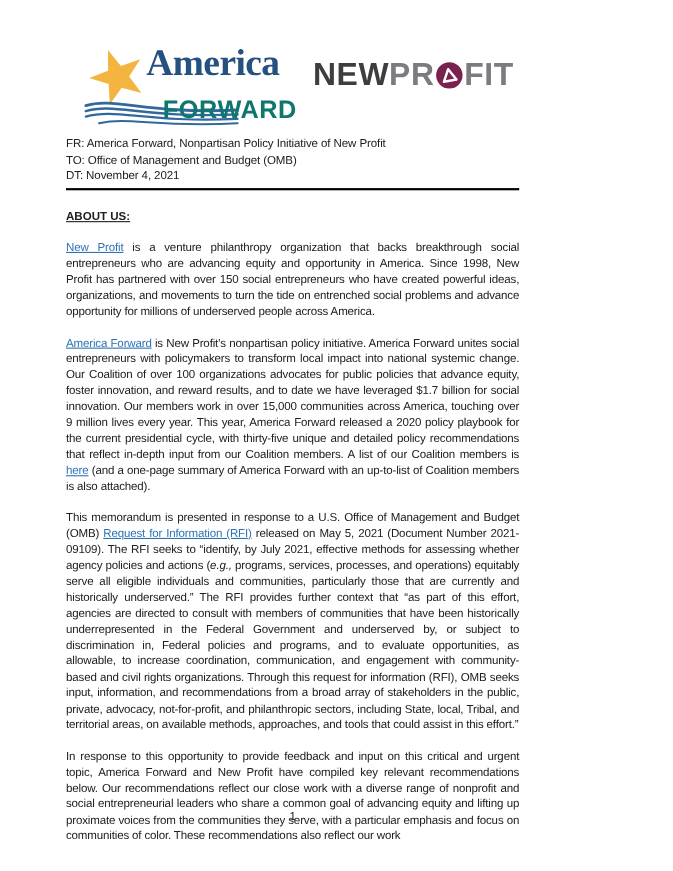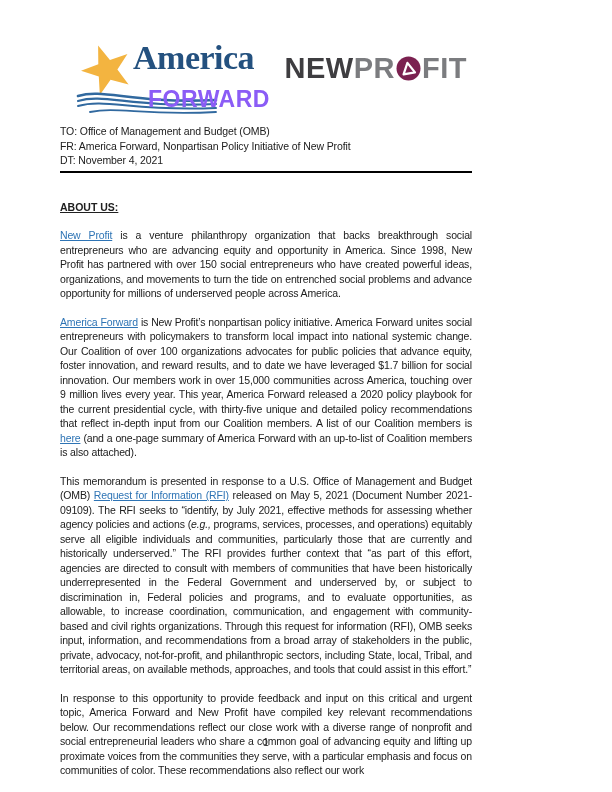--- a/index.html
+++ b/index.html
@@ -75,21 +75,21 @@
     letter-spacing: -0.1px;
   }
   .rule {
     border: none;
     border-top: 2px solid #000000;
     margin: 3px 0 0 0;
   }
 
   
   .heading {
-    margin-top: 27px;
+    margin-top: 17px;
     font-size: 10.5px;
     font-weight: bold;
     text-decoration: underline;
     line-height: 14.5px;
   }
   .para {
     margin: 14px 0 0 0;
     font-size: 10.5px;
     line-height: 14.5px;
     letter-spacing: -0.15px;
@@ -141,40 +141,40 @@
       </svg>
       <svg class="af-waves" width="142" height="27" viewBox="0 0 142 27">
         <g fill="none" stroke="#31699F" stroke-linecap="round">
           <path d="M2 5  C 28 -3, 56 13, 140 9" stroke-width="2.6"></path>
           <path d="M2 10 C 28 2,  56 17, 140 13" stroke-width="2.2"></path>
           <path d="M2 15 C 30 7,  58 21, 140 17" stroke-width="2.0"></path>
           <path d="M14 21 C 42 15, 66 25, 140 21" stroke-width="1.8"></path>
         </g>
       </svg>
       <span class="af-word1" style="color:#24517F">America</span>
-      <span class="af-word2" style="color:#8b5cf6">FORWARD</span>
+      <span class="af-word2" style="color:#0f766e">FORWARD</span>
     </div>
 
     <div class="np-logo">
       <span style="color:#3E3D40">NEW</span>
       <span style="color:#7B7C7F">PR</span>
       <svg class="np-o" width="25" height="25" viewBox="0 0 25 25">
         <circle cx="12.5" cy="12.5" r="12" fill="#7B2150"></circle>
         <g transform="translate(12.5,13) rotate(-10)">
           <path d="M0 -6.2 L5.8 4.4 L-5.8 4.4 Z" fill="none" stroke="#ffffff" stroke-width="2.2" stroke-linejoin="round"></path>
         </g>
       </svg>
       <span style="color:#7B7C7F">FIT</span>
     </div>
 
   </div>
 
   <div class="memo-header">
+    <div class="memo-line">FR: America Forward, Nonpartisan Policy Initiative of New Profit</div>
     <div class="memo-line">TO: Office of Management and Budget (OMB)</div>
-    <div class="memo-line">FR: America Forward, Nonpartisan Policy Initiative of New Profit</div>
     <div class="memo-line">DT: November 4, 2021</div>
   </div>
 
   <hr class="rule">
 
   <div class="heading">ABOUT US:</div>
 
   <p class="para"><a class="doc-link">New Profit</a><span> is a venture philanthropy organization that backs breakthrough social entrepreneurs who are advancing equity and opportunity in America. Since 1998, New Profit has partnered with over 150 social entrepreneurs who have created powerful ideas, organizations, and movements to turn the tide on entrenched social problems and advance opportunity for millions of underserved people across America.</span></p>
 
   <p class="para"><a class="doc-link">America Forward</a><span> is New Profit’s nonpartisan policy initiative. America Forward unites social entrepreneurs with policymakers to transform local impact into national systemic change. Our Coalition of over 100 organizations advocates for public policies that advance equity, foster innovation, and reward results, and to date we have leveraged $1.7 billion for social innovation. Our members work in over 15,000 communities across America, touching over 9 million lives every year. This year, America Forward released a 2020 policy playbook for the current presidential cycle, with thirty-five unique and detailed policy recommendations that reflect in-depth input from our Coalition members. A list of our Coalition members is </span><a class="doc-link">here</a><span> (and a one-page summary of America Forward with an up-to-list of Coalition members is also attached).</span></p>

